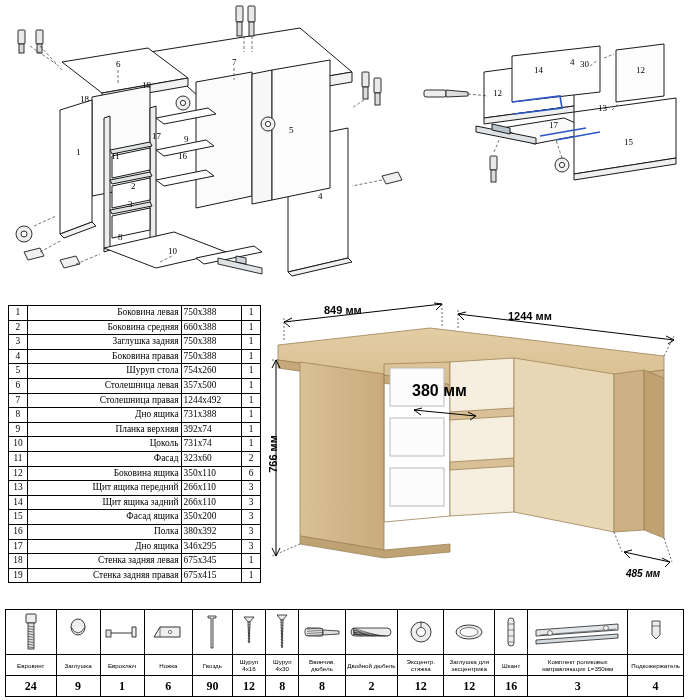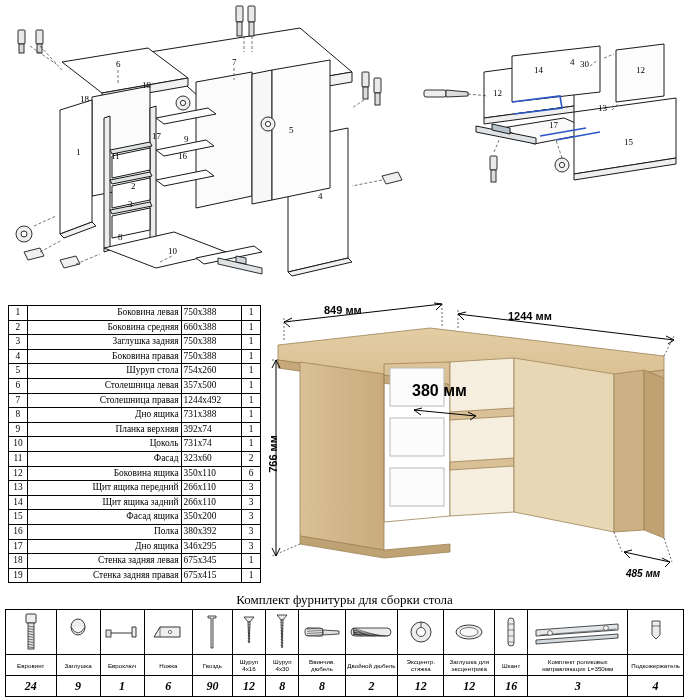--- a/index.html
+++ b/index.html
@@ -37,21 +37,21 @@
     font-size:13px;font-family:"Liberation Serif",serif;
   }
   .kit{
     position:absolute;left:5px;top:609px;width:679px;
     border-collapse:collapse;font-size:6.6px;
     font-family:"Liberation Sans",sans-serif;
   }
   .kit td{border:1px solid #000;text-align:center;vertical-align:middle;padding:0;}
   .kit tr.icons td{height:44px;}
   .kit tr.names td{height:20px;font-size:6.2px;line-height:7px;padding:0 1px;}
-  .kit tr.counts td{height:20px;font-size:12px;font-weight:bold;font-family:"Liberation Serif",serif;font-style:italic;}
+  .kit tr.counts td{height:20px;font-size:12px;font-weight:bold;font-family:"Liberation Serif",serif;}
 
   .icn{display:block;margin:0 auto;}
 </style>
 </head>
 <body>
 
 <div class="page">
 
   <div class="asm">
     <svg width="689" height="295" viewBox="0 0 689 295">
@@ -400,21 +400,20 @@
         </g>
       </g>
     </svg>
     <div class="dimlabel" style="left:62px;top:4px;">849 мм</div>
     <div class="dimlabel" style="left:246px;top:10px;text-align:right;">1244 мм</div>
     <div class="dimlabel" style="left:-8px;top:148px;transform:rotate(-90deg);transform-origin:center;">766 мм</div>
     <div class="dimlabel" style="left:150px;top:82px;font-size:16px;">380 мм</div>
     <div class="dimlabel" style="left:364px;top:268px;font-size:10px;font-style:italic;">485 мм</div>
   </div>
 
-  <div class="kit-title">Комплект фурнитуры для сборки стола</div>
   <table class="kit">
     <tbody>
       <tr class="icons" id="kit-icons">
           <td style="width: 46px;">
             <svg class="icn" width="22" height="40" viewBox="0 0 22 40">
               <rect x="6" y="2" width="10" height="9" rx="1" stroke="#222" stroke-width="0.9" fill="#efefef"></rect>
               <rect x="8" y="11" width="6" height="26" fill="#e2e2e2" stroke="#222" stroke-width="0.8"></rect>
               <g stroke="#222" stroke-width="0.6">
                 <path d="M8,14 L14,15"></path>
                 <path d="M8,16.6 L14,17.6"></path>

